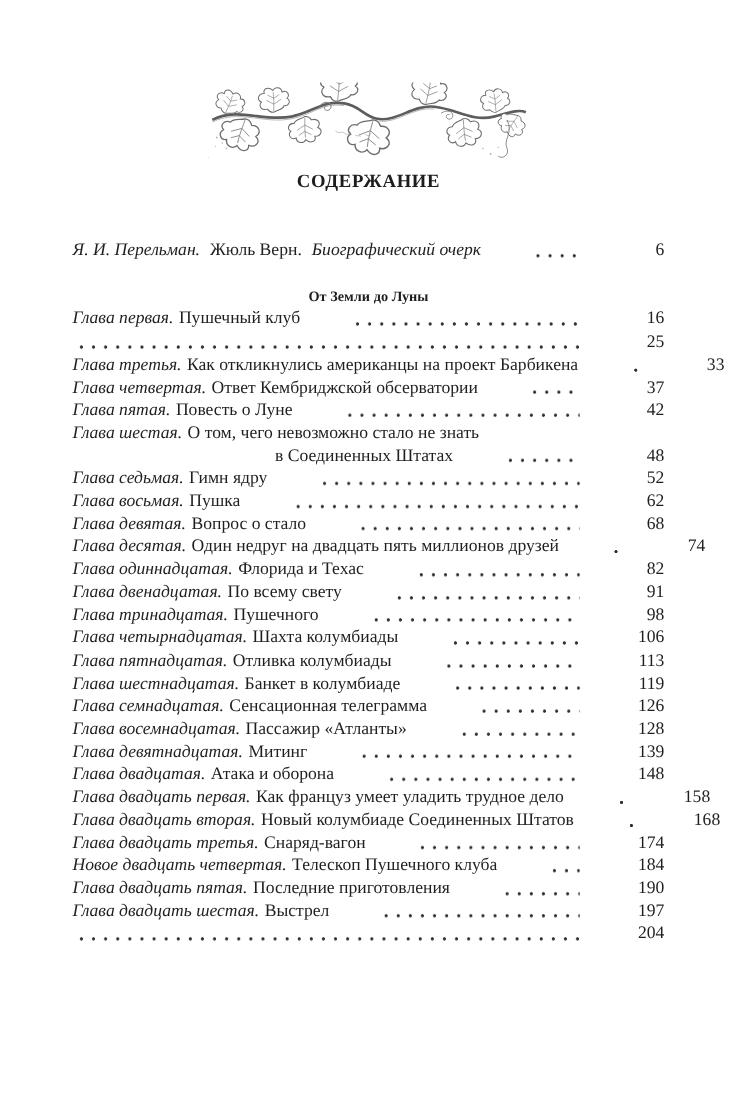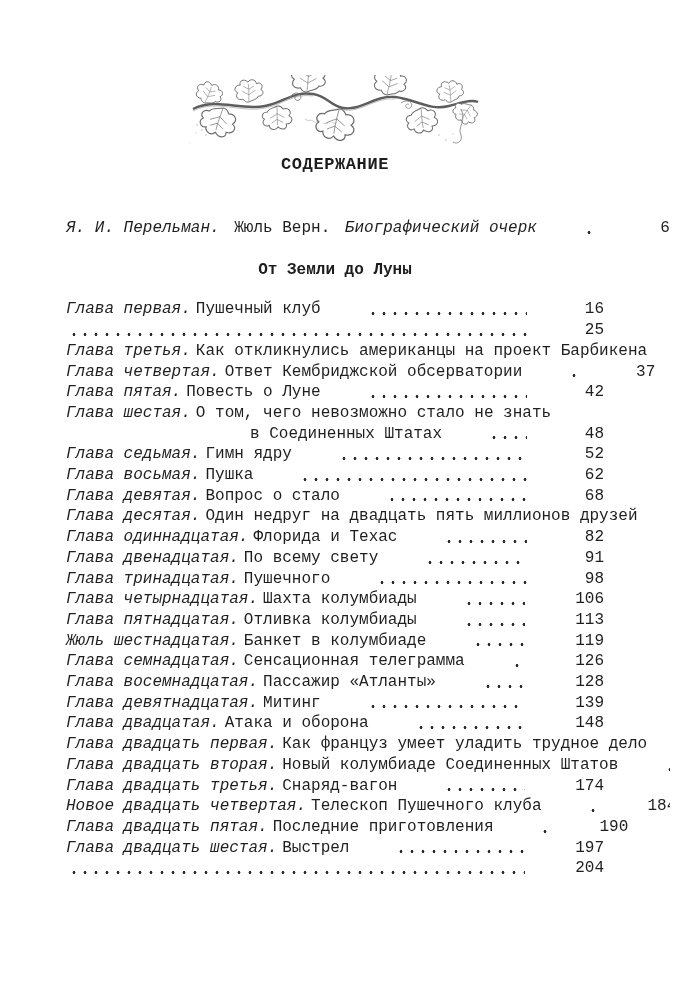--- a/index.html
+++ b/index.html
@@ -3,47 +3,47 @@
 <meta charset="utf-8">
 <style>
   html,body { margin:0; padding:0; }
   body { background:#ffffff; }
   .page {
     position: relative;
     width: 667px; height: 1000px;
     margin: 0 auto;
     background: #ffffff;
     color: #1f1f1f;
-    font-family: Liberation Mono, monospace;
+    font-family: Liberation Serif, serif;
     font-size: 16px;
     line-height: 20.7px;
     overflow: hidden;
     box-sizing: border-box;
     padding: 0 66px 0 63px;
   }
   .ornament-wrap { margin-top: 75px; text-align: center; height: 78px; }
   .contents-heading {
     margin: 2px 0 0 0;
     text-align: center;
     font-size: 17px;
     line-height: 20px;
     font-weight: bold;
     letter-spacing: 0.6px;
     color: #1d1d1d;
   }
   .preface-row { margin-top: 43px; }
   .section-heading {
     margin: 21px 0 0 0;
     text-align: center;
-    font-size: 16px;
+    font-size: 13px;
     line-height: 20.7px;
     font-weight: bold;
     color: #1d1d1d;
   }
-  .toc-list { margin-top: 19px; }
+  .toc-list { }
   .toc-row {
     display: flex;
     align-items: baseline;
     white-space: nowrap;
     gap: 44px;
   }
   .entry-text { white-space: nowrap; }
   .chapter-label, .it { font-style: italic; }
   .chapter-title, .sp { margin-left: 5px; }
   .leader {
@@ -196,21 +196,21 @@
         <span class="entry-text"><span class="chapter-label">Глава четырнадцатая.</span><span class="chapter-title">Шахта колумбиады</span></span>
         <span class="leader"></span>
         <span class="page-num">106</span>
       </div>
       <div class="toc-row">
         <span class="entry-text"><span class="chapter-label">Глава пятнадцатая.</span><span class="chapter-title">Отливка колумбиады</span></span>
         <span class="leader"></span>
         <span class="page-num">113</span>
       </div>
       <div class="toc-row">
-        <span class="entry-text"><span class="chapter-label">Жюль шестнадцатая.</span><span class="chapter-title">Банкет в колумбиаде</span></span>
+        <span class="entry-text"><span class="chapter-label">Глава шестнадцатая.</span><span class="chapter-title">Банкет в колумбиаде</span></span>
         <span class="leader"></span>
         <span class="page-num">119</span>
       </div>
       <div class="toc-row">
         <span class="entry-text"><span class="chapter-label">Глава семнадцатая.</span><span class="chapter-title">Сенсационная телеграмма</span></span>
         <span class="leader"></span>
         <span class="page-num">126</span>
       </div>
       <div class="toc-row">
         <span class="entry-text"><span class="chapter-label">Глава восемнадцатая.</span><span class="chapter-title">Пассажир «Атланты»</span></span>

